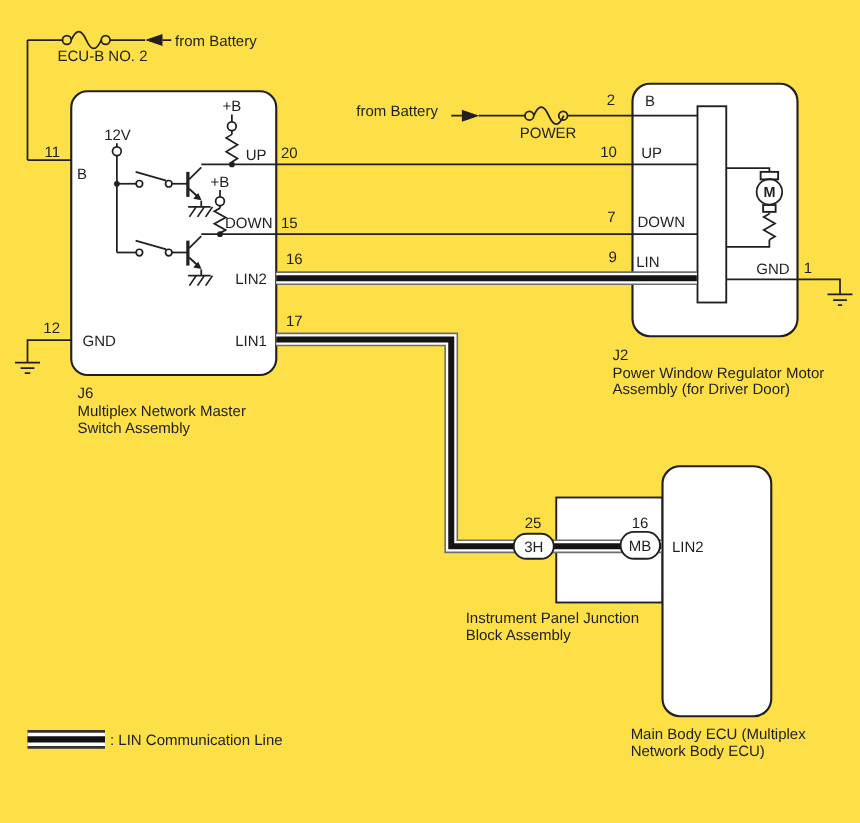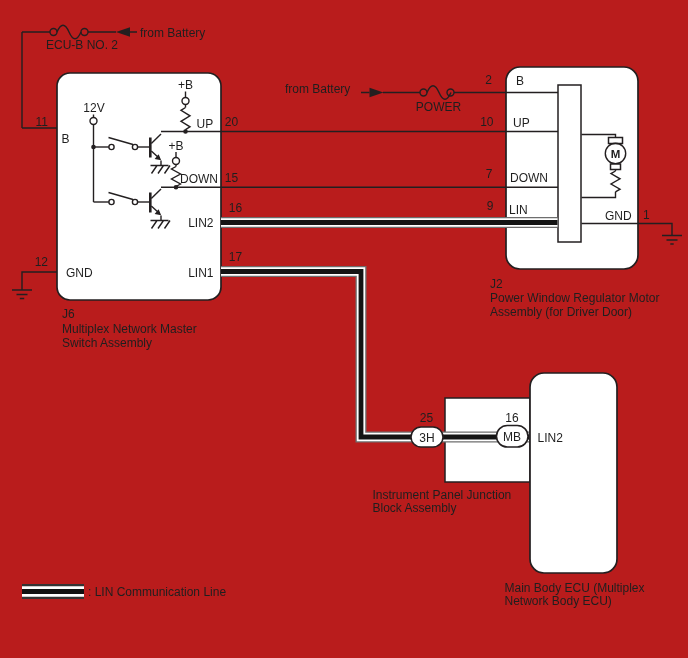--- a/index.html
+++ b/index.html
@@ -1,16 +1,16 @@
 <!DOCTYPE html>
 <html><head>
 <meta charset="utf-8">
 <style>
   html,body{margin:0;padding:0;background:#ffffff;}
-  .stage{position:relative;width:688px;height:658px;background:#b91c1c;overflow:hidden;}
+  .stage{position:relative;width:688px;height:658px;background:#fde047;overflow:hidden;}
   svg{display:block;}
   text{font-family:"Liberation Sans","DejaVu Sans",sans-serif;font-size:12px;fill:#1f1f1f;}
   .wire{stroke:#231f20;stroke-width:1.4;fill:none;}
   .box{fill:#ffffff;stroke:#231f20;stroke-width:1.7;}
   .thinbox{fill:#ffffff;stroke:#231f20;stroke-width:1.5;}
   .comp{stroke:#231f20;stroke-width:1.4;fill:none;}
   .solid{fill:#231f20;stroke:none;}
   .lin-outer{stroke:#6e6e6e;stroke-width:11;fill:none;stroke-linejoin:miter;}
   .lin-gap{stroke:#ffffff;stroke-width:8.4;fill:none;stroke-linejoin:miter;}
   .lin-core{stroke:#141414;stroke-width:4.8;fill:none;stroke-linejoin:miter;}

